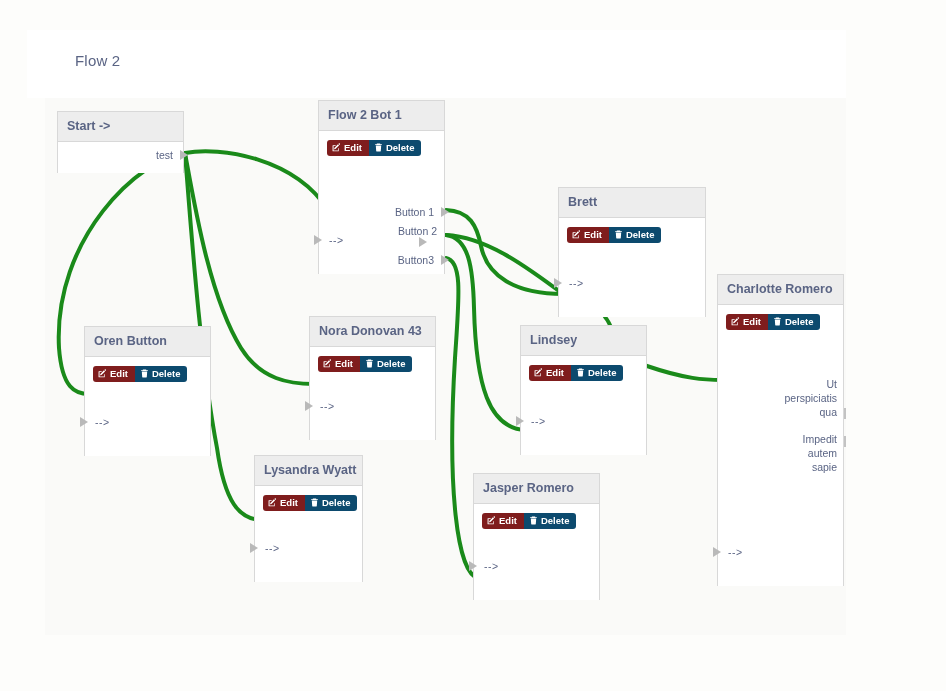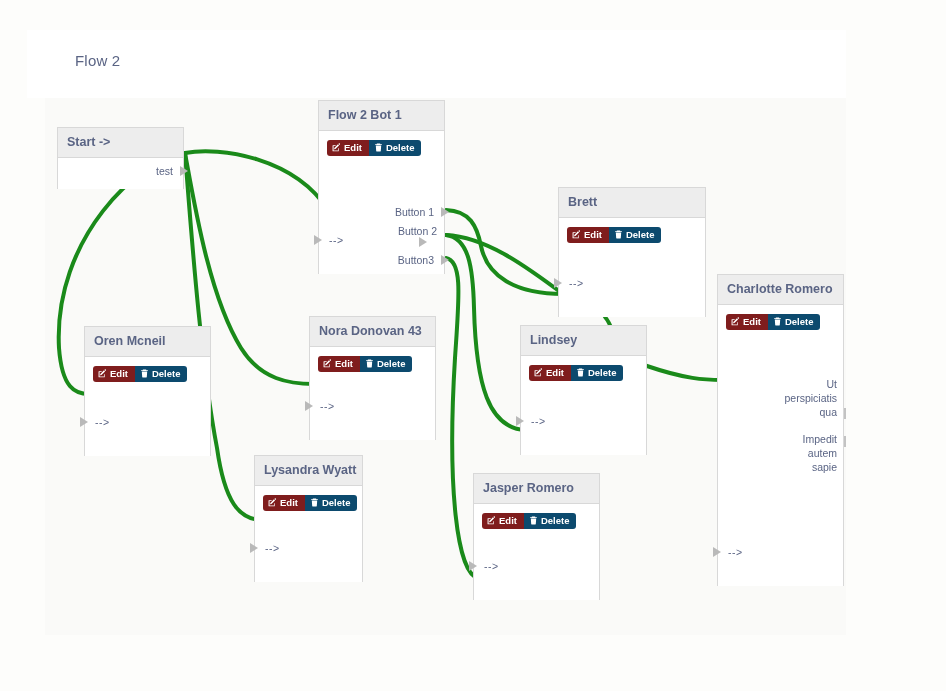--- a/index.html
+++ b/index.html
@@ -197,21 +197,21 @@
         <path d="M140,55 C150,110 165,200 196,250 C216,282 245,286 269,286" stroke="#1a8a1a" stroke-width="4" fill="none" stroke-linecap="round"></path>
         <path d="M140,55 C146,130 155,260 172,350 C180,406 195,420 214,422" stroke="#1a8a1a" stroke-width="4" fill="none" stroke-linecap="round"></path>
         <path d="M401,112 C425,113 432,128 436,148 C442,178 470,196 518,196" stroke="#1a8a1a" stroke-width="4" fill="none" stroke-linecap="round"></path>
         <path d="M401,137 C440,139 478,166 518,196" stroke="#1a8a1a" stroke-width="4" fill="none" stroke-linecap="round"></path>
         <path d="M401,137 C424,140 428,170 429,210 C431,288 444,330 480,332" stroke="#1a8a1a" stroke-width="4" fill="none" stroke-linecap="round"></path>
         <path d="M401,160 C418,163 414,200 410,260 C402,390 412,476 433,480" stroke="#1a8a1a" stroke-width="4" fill="none" stroke-linecap="round"></path>
         <path d="M560,219 C572,232 566,256 602,268 C640,281 660,282 677,282" stroke="#1a8a1a" stroke-width="4" fill="none" stroke-linecap="round"></path>
       </svg>
 
     <div id="node-layer">
-        <div class="node" style="left: 12px; top: 13px; width: 127px; height: 62px; margin-top: 16px;">
+        <div class="node" style="left: 12px; top: 13px; width: 127px; height: 62px;">
           <div class="node-header">Start -&gt;</div>
           <div class="node-body">
             <div class="port-out" style="top: 13px;">
               <span class="plabel">test</span>
               <span class="marker"></span>
             </div>
           </div>
         </div>
         <div class="node" style="left: 273px; top: 2px; width: 127px; height: 174px;">
           <div class="node-header">Flow 2 Bot 1</div>
@@ -303,21 +303,21 @@
             </div>
             <div class="out-block" style="top: 127px;">
               <span class="plabel">Impedit
 autem
 sapie</span>
               <span class="marker"></span>
             </div>
           </div>
         </div>
         <div class="node" style="left: 39px; top: 228px; width: 127px; height: 130px;">
-          <div class="node-header">Oren Mcneil</div>
+          <div class="node-header">Oren Button</div>
           <div class="node-body">
             <div class="btn-row">
               <div class="btn btn-edit">
                 <svg width="9" height="9" viewBox="0 0 16 16" fill="#fff">
                   <path d="M12.1.9a1.3 1.3 0 0 1 1.9 1.9l-.7.7-1.9-1.9.7-.7zM10.6 2.4l1.9 1.9-6.4 6.4-2.4.5.5-2.4 6.4-6.4z"></path>
                   <path d="M1.5 4h5v1.3H2.8v8h8V9.5H12V14a.8.8 0 0 1-.8.8H1.8A.8.8 0 0 1 1 14V4.8a.8.8 0 0 1 .5-.8z"></path>
                 </svg>
                 <span>Edit</span>
               </div>
               <div class="btn btn-delete">

